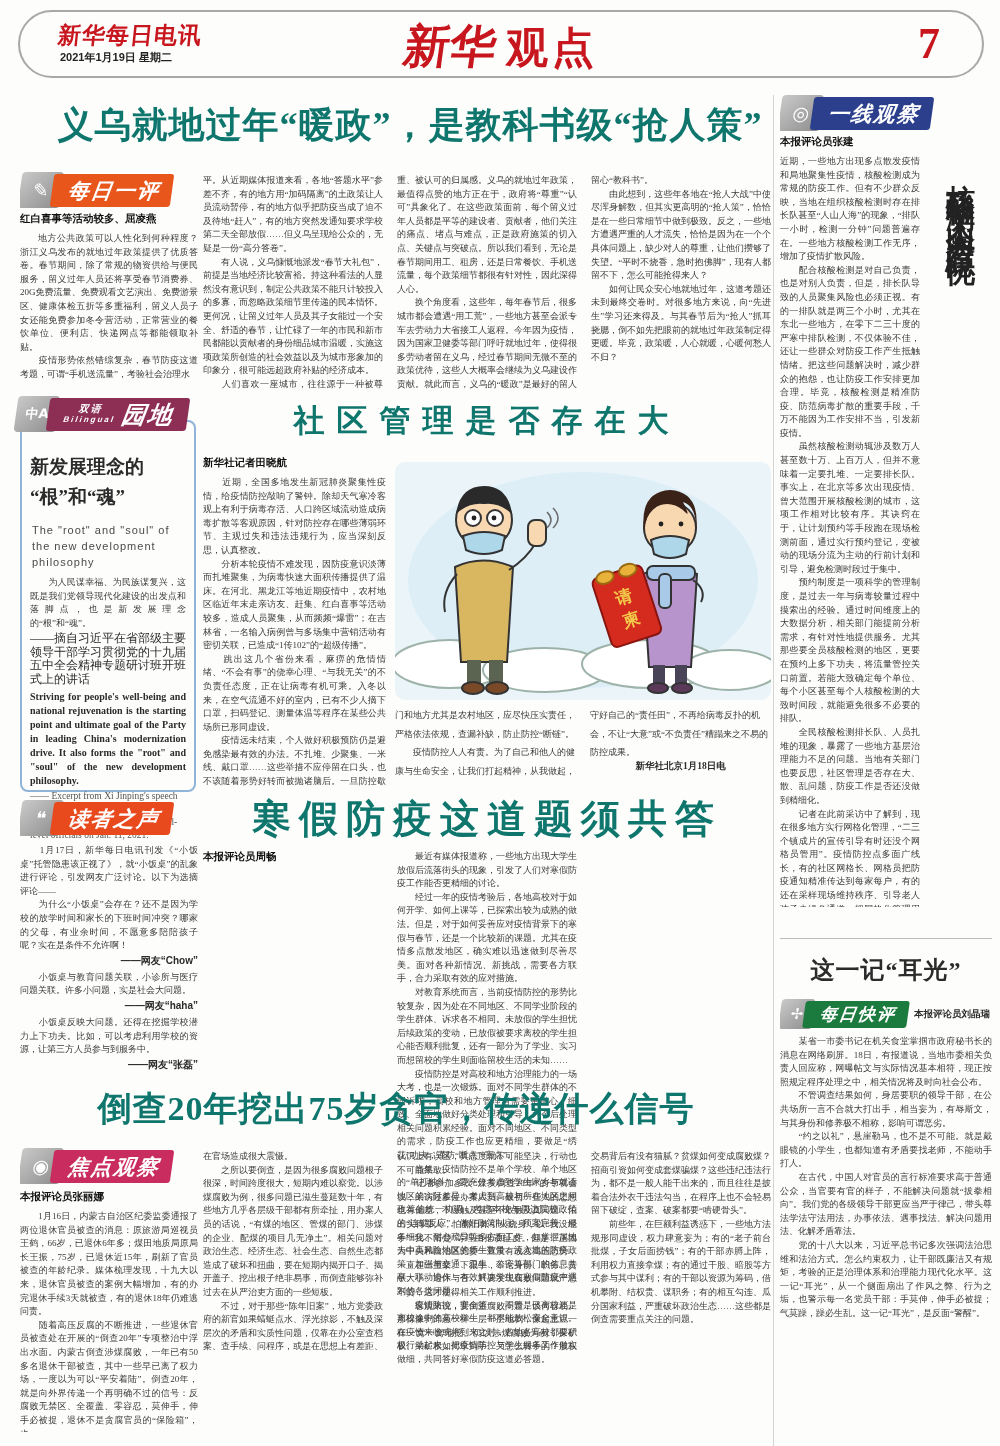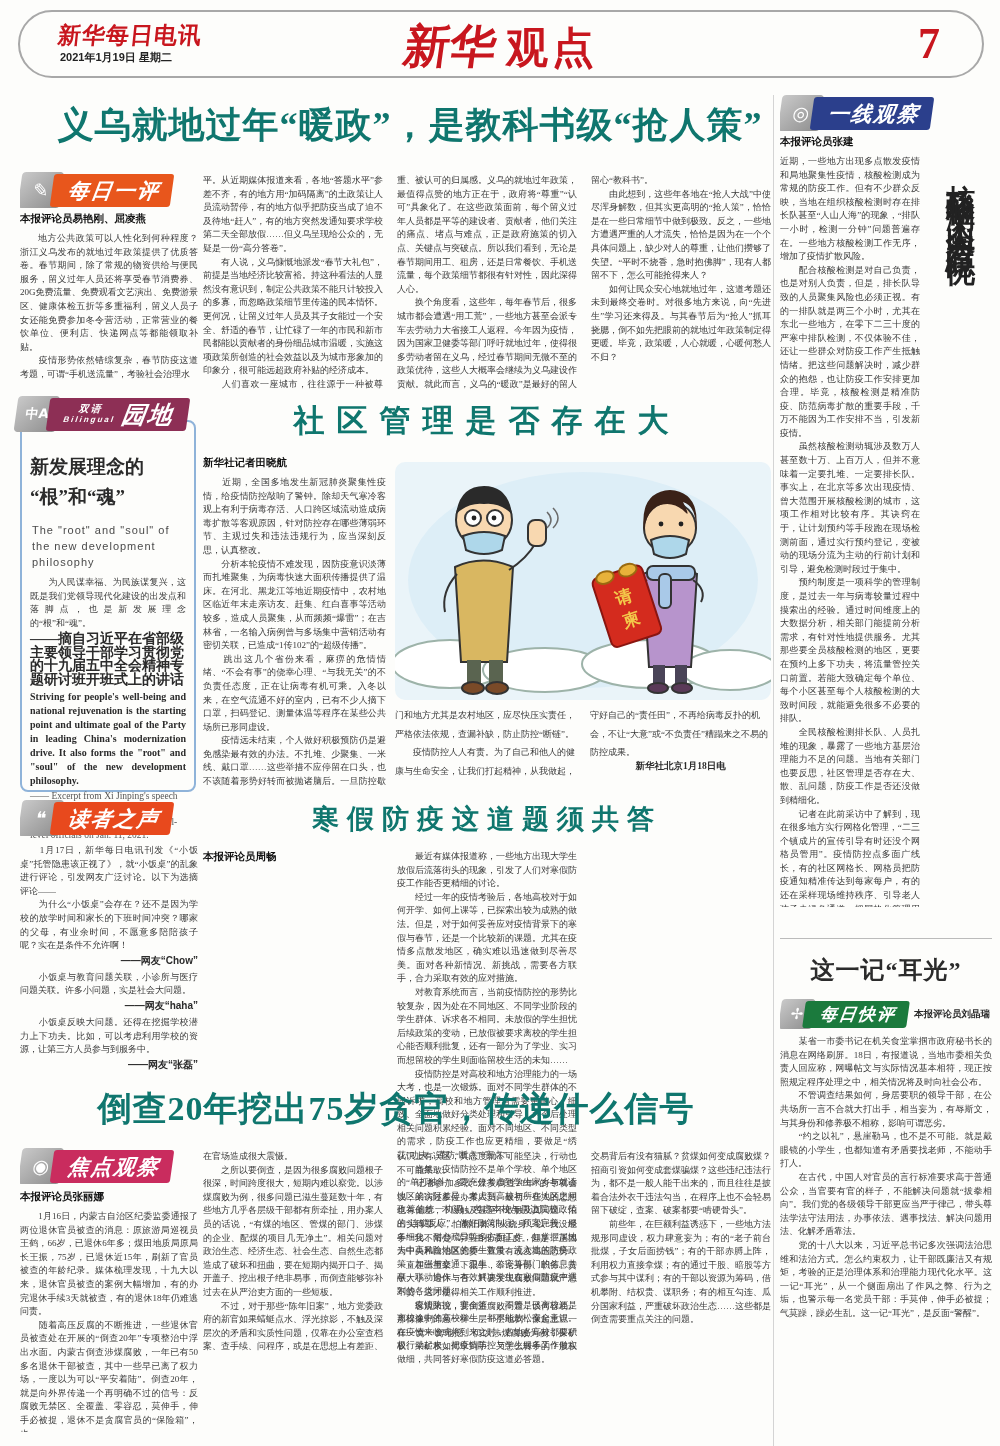--- a/index.html
+++ b/index.html
@@ -34,32 +34,32 @@
   .rail{position:absolute;left:780px;top:95px;width:212px;height:838px;overflow:hidden;}
   .vert-head{float:right;writing-mode:vertical-rl;font-size:29px;font-weight:bold;color:#222;
              height:436px;margin:6px 0 8px 10px;letter-spacing:6px;line-height:62px;}
   .bil{position:absolute;left:20px;top:420px;width:176px;height:372px;border:2px solid #8fb3d9;border-radius:8px;padding:8px 8px 4px 8px;box-sizing:border-box;}
   .bil-badge{position:absolute;top:-26px;left:-6px;}
   .bil-badge .ribbon{font-size:24px;padding-right:14px;}
   .bil-badge .small2{font-size:10px;line-height:10px;font-style:italic;margin-right:6px;text-align:center;}
   .bil-title{font-size:19px;font-weight:bold;line-height:30px;margin-top:22px;}
   .bil-en-title{font-size:11px;color:#4a4a4a;letter-spacing:1px;line-height:16px;margin:10px 2px 6px 2px;
                 font-family:"Liberation Sans",sans-serif;}
-  .bil-src{font-size:14px;font-weight:bold;line-height:13.5px;margin-top:2px;}
+  .bil-src{font-size:12px;font-weight:normal;line-height:13.5px;margin-top:2px;}
   .bil-en{font-size:10px;font-weight:bold;line-height:14px;text-align:justify;margin-top:4px;}
   .bil-en-src{font-size:9.5px;color:#555;line-height:13px;margin-top:2px;}
   .readers{position:absolute;left:20px;top:800px;width:178px;height:272px;overflow:hidden;}
   .cmt-author{text-align:right;font-weight:bold;font-size:10px;font-family:"Liberation Sans",sans-serif;margin:1px 0 3px 0;}
   .virus-head{position:absolute;left:203px;top:398px;width:568px;height:46px;font-size:31px;letter-spacing:12px;line-height:46px;}
   .virus-by{position:absolute;left:203px;top:452px;width:182px;}
   .virus-left{position:absolute;left:203px;top:476px;width:183px;height:314px;}
   .cartoon{position:absolute;left:395px;top:462px;width:376px;height:238px;}
   .virus-bottom{position:absolute;left:395px;top:704px;width:376px;height:88px;column-count:2;column-gap:14px;}
   .dateline{font-weight:bold;text-align:center;font-size:9.5px;}
-  .hol-head{position:absolute;left:203px;top:796px;width:568px;height:46px;font-size:27px;letter-spacing:8px;line-height:46px;}
+  .hol-head{position:absolute;left:203px;top:796px;width:568px;height:46px;font-size:39px;letter-spacing:8px;line-height:46px;}
   .hol-body{position:absolute;left:203px;top:850px;width:568px;height:222px;column-count:3;column-gap:14px;}
   .btm-head{position:absolute;left:30px;top:1080px;width:732px;height:58px;font-size:34px;letter-spacing:1px;line-height:58px;}
   .focus{position:absolute;left:20px;top:1148px;width:178px;height:298px;overflow:hidden;}
   .btm-body{position:absolute;left:203px;top:1150px;width:568px;height:296px;column-count:3;column-gap:14px;}
   .slap{position:absolute;left:780px;top:938px;width:212px;height:508px;border-top:1px solid #bbb;padding-top:10px;overflow:hidden;}
   .slap-head{font-size:24px;font-weight:bold;text-align:center;line-height:42px;letter-spacing:1px;}
   .slap-badgerow{display:flex;align-items:center;margin:8px 0 6px 0;}
   .slap-badgerow .badge .ribbon{font-size:17px;height:27px;}
   .slap-badgerow .badge .cube{width:34px;height:30px;font-size:15px;}
   .slap-by{font-size:9.5px;font-weight:bold;font-family:"Liberation Sans",sans-serif;margin-left:6px;}
@@ -80,21 +80,21 @@
 
   <div class="vline"></div>
 
   <div class="main-headline headline">义乌就地过年“暖政”，是教科书级“抢人策”</div>
 
   <div class="dc">
     <div class="badge">
       <div class="cube">✎</div>
       <div class="ribbon" style="background:#e8561c;">每日一评</div>
     </div>
-    <div class="byline">本报评论员易艳刚、屈凌燕</div>
+    <div class="byline">红白喜事等活动较多、屈凌燕</div>
     <div class="bodytxt" style="height:150px;text-indent:18px;">地方公共政策可以人性化到何种程度？浙江义乌发布的就地过年政策提供了优质答卷。春节期间，除了常规的物资供给与便民服务，留义过年人员还将享受春节消费券、20G免费流量、免费观看文艺演出、免费游景区、健康体检五折等多重福利，留义人员子女还能免费参加冬令营活动，正常营业的餐饮单位、便利店、快递网点等都能领取补贴。
 　　疫情形势依然错综复杂，春节防疫这道考题，可谓“手机送流量”，考验社会治理水</div>
   </div>
 
   <div class="top-body bodytxt">平。从近期媒体报道来看，各地“答题水平”参差不齐，有的地方用“加码隔离”的土政策让人员流动暂停，有的地方似乎把防疫当成了迫不及待地“赶人”，有的地方突然发通知要求学校第二天全部放假……但义乌呈现给公众的，无疑是一份“高分答卷”。
 　　有人说，义乌慷慨地派发“春节大礼包”，前提是当地经济比较富裕。持这种看法的人显然没有意识到，制定公共政策不能只计较投入的多寡，而忽略政策细节里传递的民本情怀。更何况，让留义过年人员及其子女能过一个安全、舒适的春节，让忙碌了一年的市民和新市民都能以贡献者的身份细品城市温暖，实施这项政策所创造的社会效益以及为城市形象加的印象分，很可能远超政府补贴的经济成本。
 　　人们喜欢一座城市，往往源于一种被尊重、被认可的归属感。义乌的就地过年政策，最值得点赞的地方正在于，政府将“尊重”“认可”具象化了。在这些政策面前，每个留义过年人员都是平等的建设者、贡献者，他们关注的痛点、堵点与难点，正是政府施策的切入点、关键点与突破点。所以我们看到，无论是春节期间用工、租房，还是日常餐饮、手机送流量，每个政策细节都很有针对性，因此深得人心。
 　　换个角度看，这些年，每年春节后，很多城市都会遭遇“用工荒”，一些地方甚至会派专车去劳动力大省接工人返程。今年因为疫情，因为国家卫健委等部门呼吁就地过年，使得很多劳动者留在义乌，经过春节期间无微不至的政策优待，这些人大概率会继续为义乌建设作贡献。就此而言，义乌的“暖政”是最好的留人留心“教科书”。
 　　由此想到，这些年各地在“抢人大战”中使尽浑身解数，但其实更高明的“抢人策”，恰恰是在一些日常细节中做到极致。反之，一些地方遭遇严重的人才流失，恰恰是因为在一个个具体问题上，缺少对人的尊重，让他们攒够了失望。“平时不烧香，急时抱佛脚”，现有人都留不下，怎么可能抢得来人？
 　　如何让民众安心地就地过年，这道考题还未到最终交卷时。对很多地方来说，向“先进生”学习还来得及。与其春节后为“抢人”抓耳挠腮，倒不如先把眼前的就地过年政策制定得更暖。毕竟，政策暖，人心就暖，心暖何愁人不归？</div>

